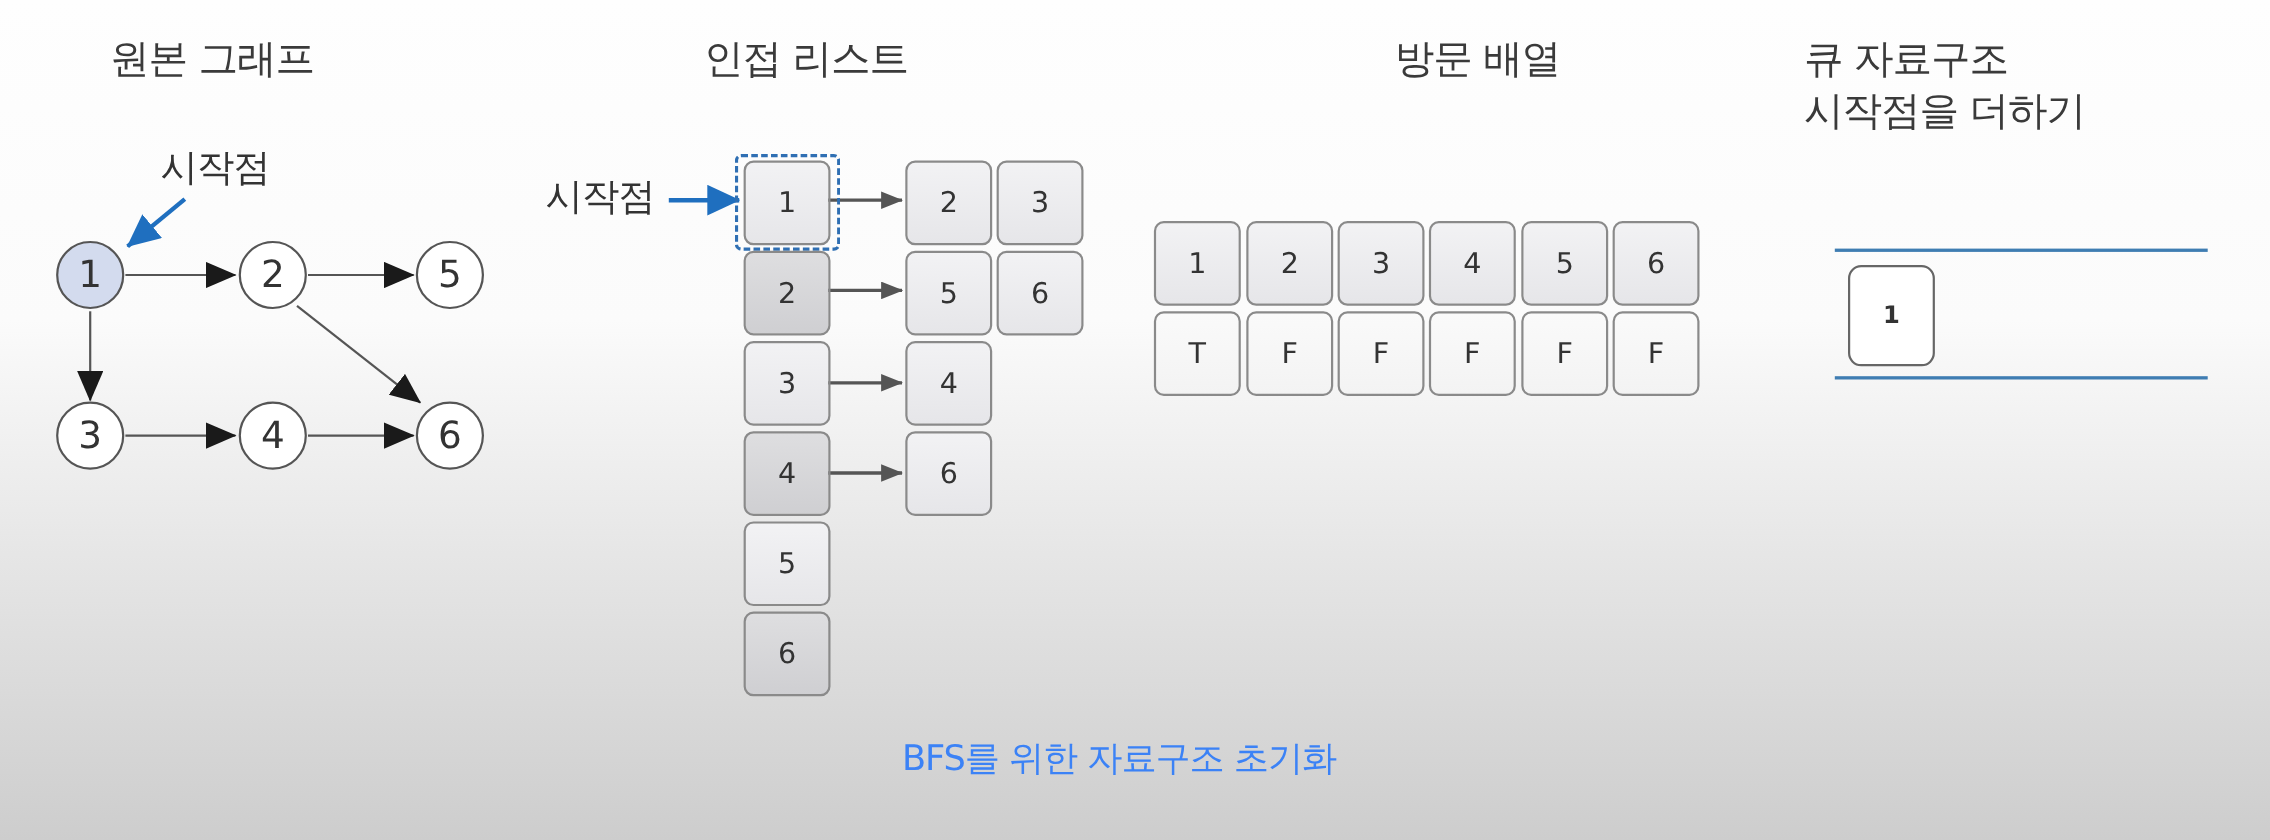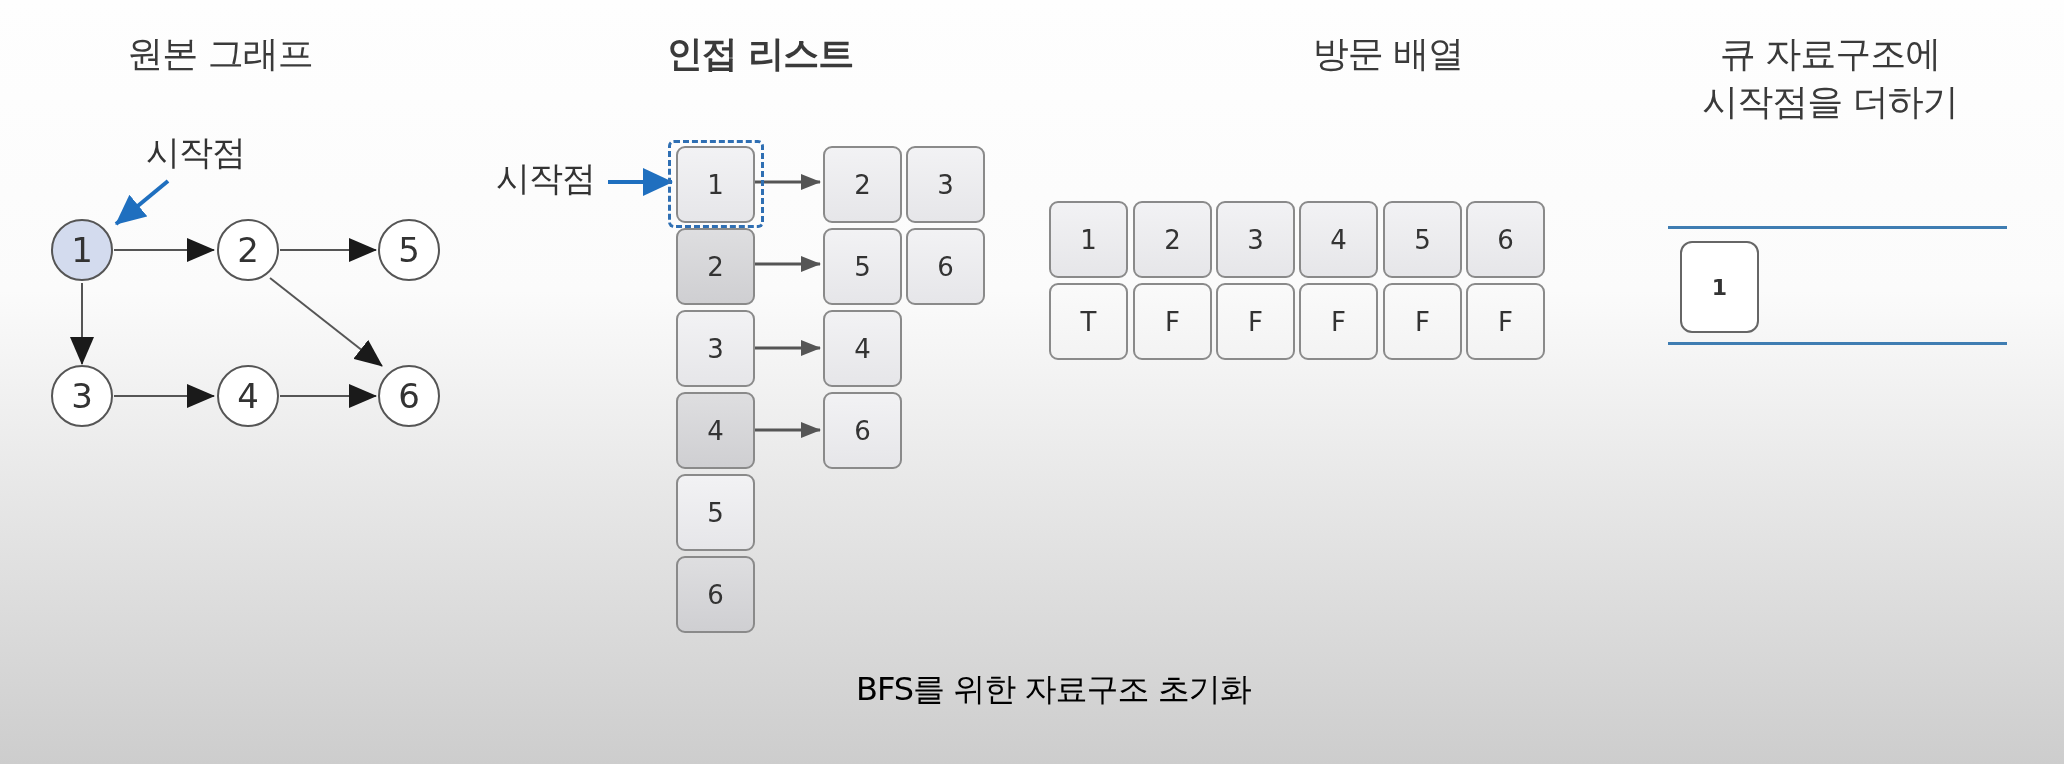--- a/index.html
+++ b/index.html
@@ -3,21 +3,21 @@
 <meta charset="utf-8">
 <style>
   html, body { margin: 0; padding: 0; }
   body {
     width: 2064px; height: 764px; overflow: hidden; position: relative;
     background: linear-gradient(to bottom, #fefefe 0%, #fbfbfb 38%, #e6e6e6 66%, #cdcdcd 100%);
     font-family: "DejaVu Sans", "Liberation Sans", sans-serif;
     color: #333;
   }
   .title {
-    position: absolute; font-size: 36px; color: #3a3a3a; text-align: center;
+    position: absolute; font-size: 36px; color: #3a3a3a; text-align: left;
     line-height: 48px; white-space: pre-line; letter-spacing: -1px;
   }
   .label { position: absolute; font-size: 34px; color: #333; letter-spacing: -1px; }
   svg.layer { position: absolute; left: 0; top: 0; }
   .node {
     position: absolute; width: 58px; height: 58px; border-radius: 50%;
     border: 2px solid #555; background: #fff; box-sizing: border-box;
     display: flex; align-items: center; justify-content: center;
     font-size: 34px; color: #333; width: 62px; height: 62px;
   }
@@ -34,29 +34,29 @@
   .dash {
     position: absolute; border: 3px dashed #2f6fb3; border-radius: 6px; box-sizing: border-box;
   }
   .qline { position: absolute; height: 3px; background: #3f7db2; }
   .qcell {
     position: absolute; width: 79px; height: 92px; box-sizing: border-box;
     border: 2px solid #666; border-radius: 12px; background: #fff;
     display: flex; align-items: center; justify-content: center;
     font-size: 22px; font-weight: bold; color: #333;
   }
-  .caption { position: absolute; font-size: 32px; color: #000000; letter-spacing: -1px; margin-left: 36px; }
+  .caption { position: absolute; font-size: 32px; color: #3b82f6; letter-spacing: -1px; }
 </style>
 </head>
 <body>
 
 <div class="title" style="left:100px; top:30px; width:240px;">원본 그래프</div>
-<div class="title" style="left:640px; top:30px; width:240px;font-weight:bold;">인접 리스트</div>
+<div class="title" style="left:640px; top:30px; width:240px;">인접 리스트</div>
 <div class="title" style="left:1268px; top:30px; width:240px;">방문 배열</div>
-<div class="title" style="left:1640px; top:30px; width:380px;">큐 자료구조에
+<div class="title" style="left:1640px; top:30px; width:380px;">큐 자료구조
 시작점을 더하기</div>
 
 <div class="label" style="left:146px; top:130px;">시작점</div>
 
 <svg class="layer" width="2064" height="764">
   <defs>
     <marker id="blk" markerWidth="10" markerHeight="10" refX="9" refY="5" orient="auto" markerUnits="userSpaceOnUse" viewBox="0 0 10 10">
       <path d="M0,0 L10,5 L0,10 z" fill="#1a1a1a"></path>
     </marker>
     <marker id="blkL" markerWidth="28" markerHeight="24" refX="27" refY="12" orient="auto" markerUnits="userSpaceOnUse" viewBox="0 0 28 24">

